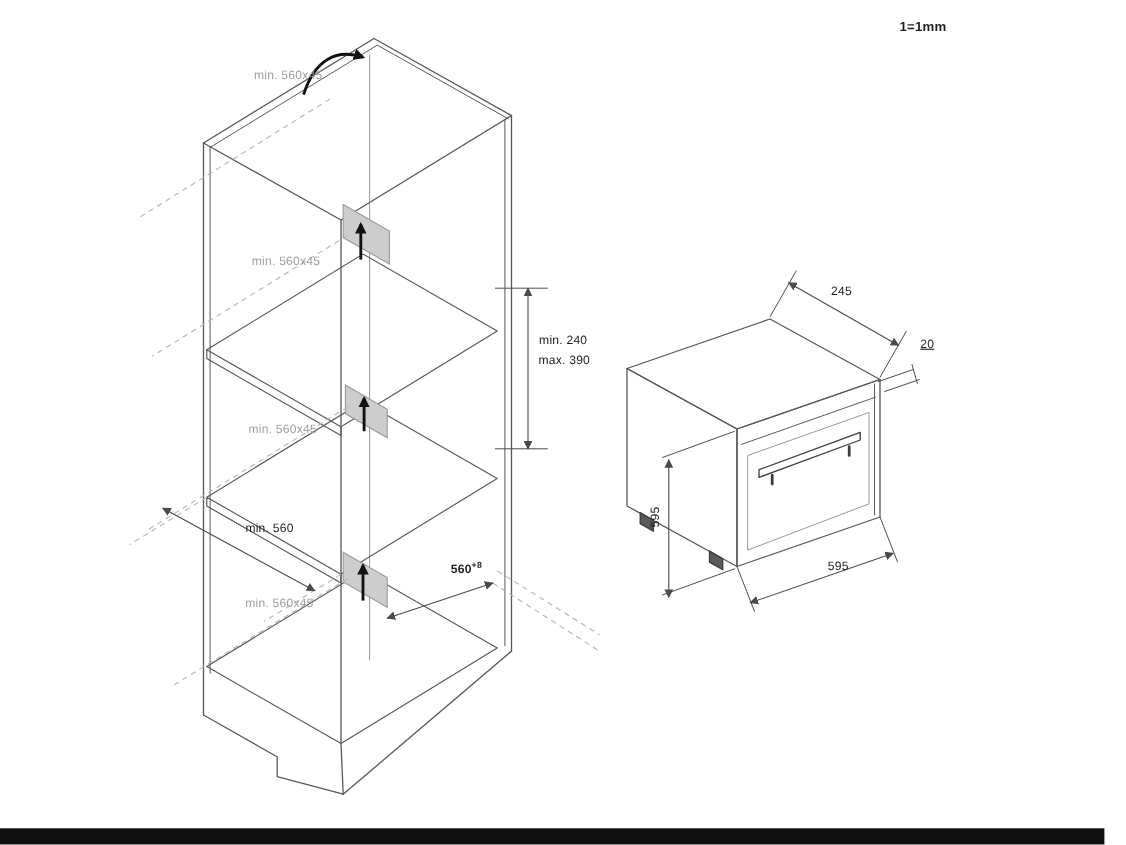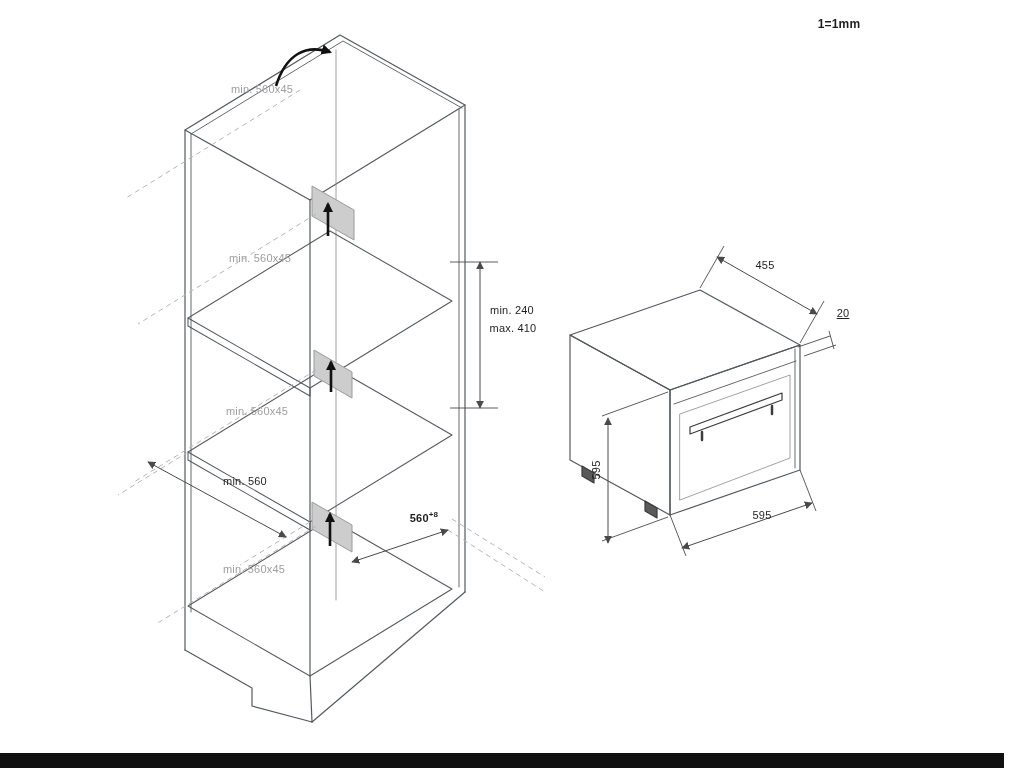--- a/index.html
+++ b/index.html
@@ -5,21 +5,21 @@
   html,body{margin:0;padding:0;background:#ffffff;}
   .page{
     position:relative;width:1004px;height:768px;background:#ffffff;overflow:hidden;
     font-family:"Liberation Sans","DejaVu Sans",sans-serif;
   }
   svg.drawing{position:absolute;left:0;top:0;}
   .lbl{
     position:absolute;transform:translate(-50%,-50%);
     font-size:11px;color:#1f1f1f;white-space:nowrap;letter-spacing:0.2px;
   }
-  .lbl.gray{color:#9e9e9e;margin-top:20px;}
+  .lbl.gray{color:#9e9e9e;}
   .lbl.rot{transform:translate(-50%,-50%) rotate(-90deg);}
   .lbl.scale{font-size:12px;font-weight:700;}
   .lbl sup{font-size:8px;vertical-align:super;}
   .footer-bar{
     position:absolute;left:0;bottom:0;width:1024px;height:15px;background:#101010;
   }
 </style>
 </head>
 <body>
 
@@ -131,23 +131,23 @@
   <span class="lbl scale" style="left:839px;top:24px;">1=1mm</span>
 
   <span class="lbl gray" style="left:262px;top:69px;">min. 560x45</span>
   <span class="lbl gray" style="left:260px;top:238px;">min. 560x45</span>
   <span class="lbl gray" style="left:257px;top:391px;">min. 560x45</span>
   <span class="lbl gray" style="left:254px;top:549px;">min. 560x45</span>
 
   <span class="lbl" style="left:217px;top:481px;margin-left:28px;">min. 560</span>
 
   <span class="lbl" style="left:512px;top:310px;">min. 240</span>
-  <span class="lbl" style="left:513px;top:328px;">max. 410</span>
+  <span class="lbl" style="left:513px;top:328px;">max. 390</span>
 
   <span class="lbl" style="left:424px;top:517px;font-weight:bold;"><span>560</span><sup>+8</sup></span>
 
-  <span class="lbl" style="left:765px;top:265px;">455</span>
+  <span class="lbl" style="left:765px;top:265px;">245</span>
   <span class="lbl" style="left:843px;top:313px;text-decoration:underline;">20</span>
   <span class="lbl rot" style="left:596px;top:470px;">595</span>
   <span class="lbl" style="left:762px;top:515px;">595</span>
 
   <div class="footer-bar"></div>
 </div>
 
 </body></html>

